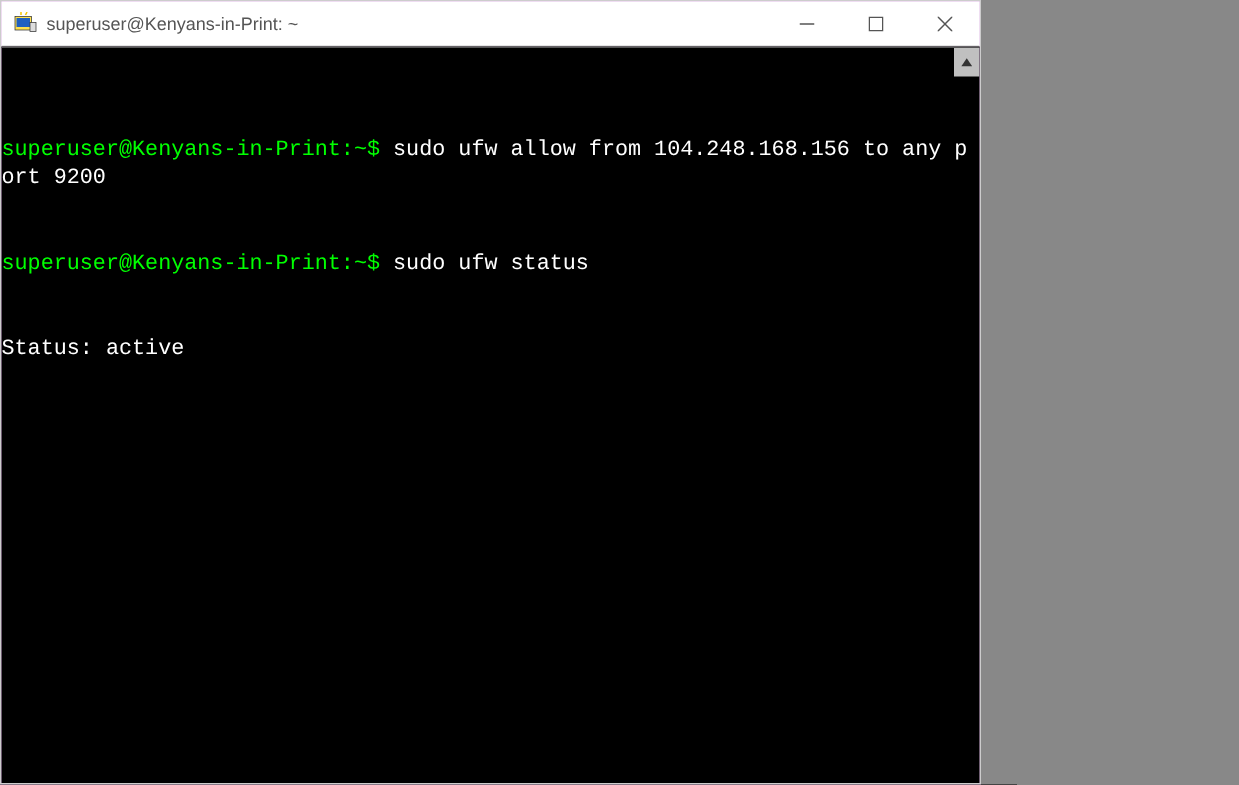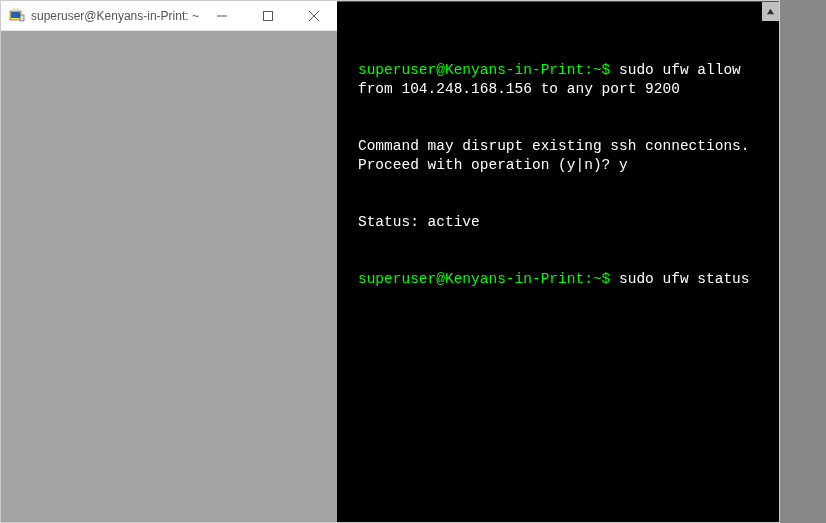--- a/index.html
+++ b/index.html
@@ -4,26 +4,26 @@
   <style>
     * { margin: 0; padding: 0; box-sizing: border-box; }
     body {
       font-family: "Segoe UI", Arial, sans-serif;
       background: #888;
       width: 826px;
       height: 523px;
       overflow: hidden;
     }
     .window {
-      width: 780px;
+      width: 654px;
       height: 523px;
-      background: #a3a3a3;
+      background: #f0abfc;
       border: 1px solid #ccc;
       display: flex;
-      flex-direction: row;
+      flex-direction: column;
     }
     .titlebar {
       height: 30px;
       background: #fff;
       display: flex;
       align-items: center;
       padding-left: 8px;
       border-bottom: 1px solid #e5e5e5;
       user-select: none;
     }
@@ -48,21 +48,21 @@
       width: 46px;
       height: 100%;
       display: flex;
       align-items: center;
       justify-content: center;
       color: #555;
     }
     .terminal {
       flex: 1;
       background: #000;
-      padding: 2px 21px;
+      padding: 2px 0;
       font-family: "Consolas", "Courier New", monospace;
       font-size: 14.5px;
       line-height: 19px;
       color: #fff;
       white-space: pre;
       overflow: hidden;
       border-top: 1px solid #555;
       position: relative;
     }
     .line { white-space: pre-wrap; word-break: break-all; }
@@ -115,23 +115,22 @@
     </div>
   </div>
 
   <div class="terminal">
     <div class="scroll-indicator">
       <svg width="9" height="9" viewBox="0 0 10 10">
           <polygon points="5,2 9,8 1,8" fill="#333"></polygon>
         </svg>
     </div>
     <div class="line"><span class="prompt">superuser@Kenyans-in-Print:~$ </span><span class="cmd">sudo ufw allow from 104.248.168.156 to any port 9200</span></div>
-    <div class="line">Command may disrupt existing ssh connections. Proceed with operation (y|n)? y</div>
+    <div class="line"><span class="prompt">superuser@Kenyans-in-Print:~$ </span><span class="cmd">sudo ufw status</span></div>
     <div class="line">Status: active</div>
-    <div class="line"><span class="prompt">superuser@Kenyans-in-Print:~$ </span><span class="cmd">sudo ufw status</span></div>
     <div class="line"></div>
     
     
     
     <div class="line"></div>
     
     
     
     
     

